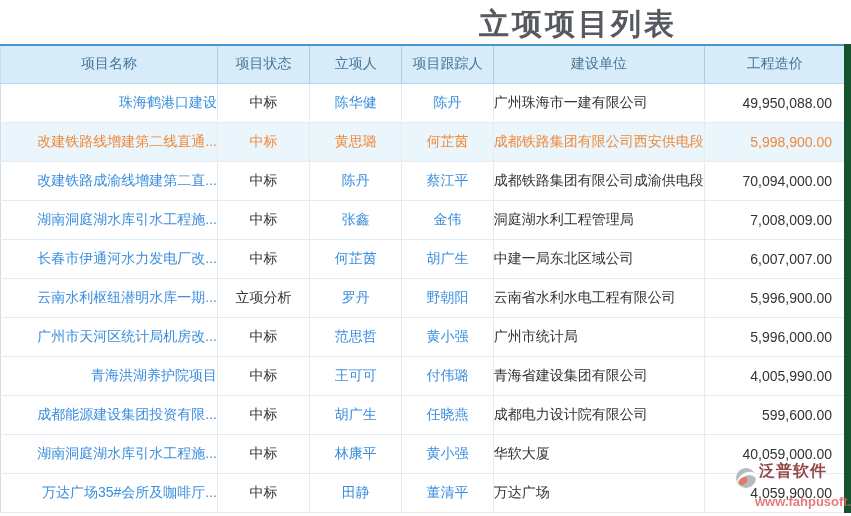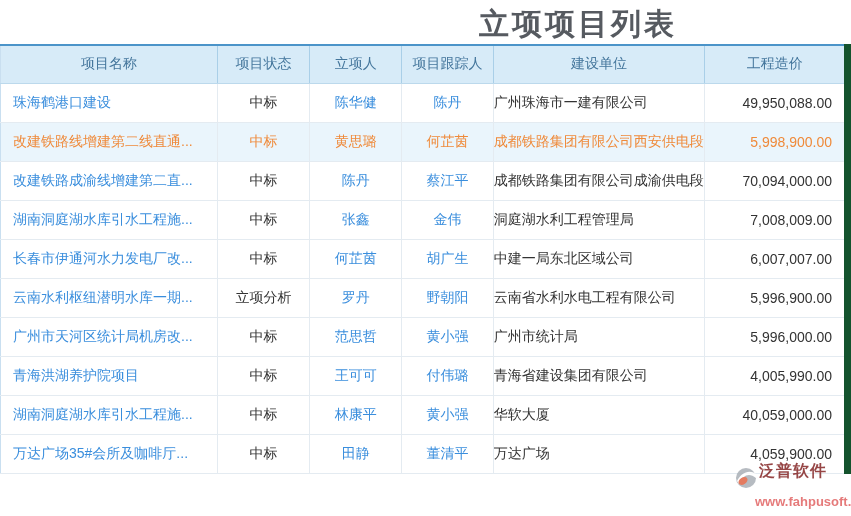--- a/index.html
+++ b/index.html
@@ -21,21 +21,21 @@
   .list-table tr td:first-child, .list-table tr th:first-child { border-left:1px solid #c9dff0; }
   .list-table tr td:last-child,  .list-table tr th:last-child  { border-right:7px solid #14532d; }
 
   .col-name   { width:207px; }
   .col-status { width:88px;  }
   .col-initiator { width:88px; }
   .col-tracker   { width:87px; }
   .col-unit   { width:202px; }
   .col-cost   { width:136px; }
 
-  td.col-name { text-align:left; padding-left:12px; }
+  td.col-name { text-align:right; padding-left:12px; }
   td.col-unit { text-align:left; padding-left:0; }
   td.col-cost { text-align:right; padding-right:12px; }
 
   td.link { color:#3a8edd; cursor:pointer; }
 
   tr.highlighted { background:#eaf5fc; }
   tr.highlighted td { color:#ef8a3a !important; }
 
   .watermark { position:absolute; left:733px; top:458px; width:118px; height:54px;
                opacity:0.82; pointer-events:none; z-index:5; }
@@ -122,20 +122,28 @@
         </tr>
         <tr>
           <td class="col-name link">青海洪湖养护院项目</td>
           <td class="col-status">中标</td>
           <td class="col-initiator link">王可可</td>
           <td class="col-tracker link">付伟璐</td>
           <td class="col-unit">青海省建设集团有限公司</td>
           <td class="col-cost">4,005,990.00</td>
         </tr>
         <tr>
+          <td class="col-name link">成都能源建设集团投资有限...</td>
+          <td class="col-status">中标</td>
+          <td class="col-initiator link">胡广生</td>
+          <td class="col-tracker link">任晓燕</td>
+          <td class="col-unit">成都电力设计院有限公司</td>
+          <td class="col-cost">599,600.00</td>
+        </tr>
+        <tr>
           <td class="col-name link">湖南洞庭湖水库引水工程施...</td>
           <td class="col-status">中标</td>
           <td class="col-initiator link">林康平</td>
           <td class="col-tracker link">黄小强</td>
           <td class="col-unit">华软大厦</td>
           <td class="col-cost">40,059,000.00</td>
         </tr>
         <tr>
           <td class="col-name link">万达广场35#会所及咖啡厅...</td>
           <td class="col-status">中标</td>

